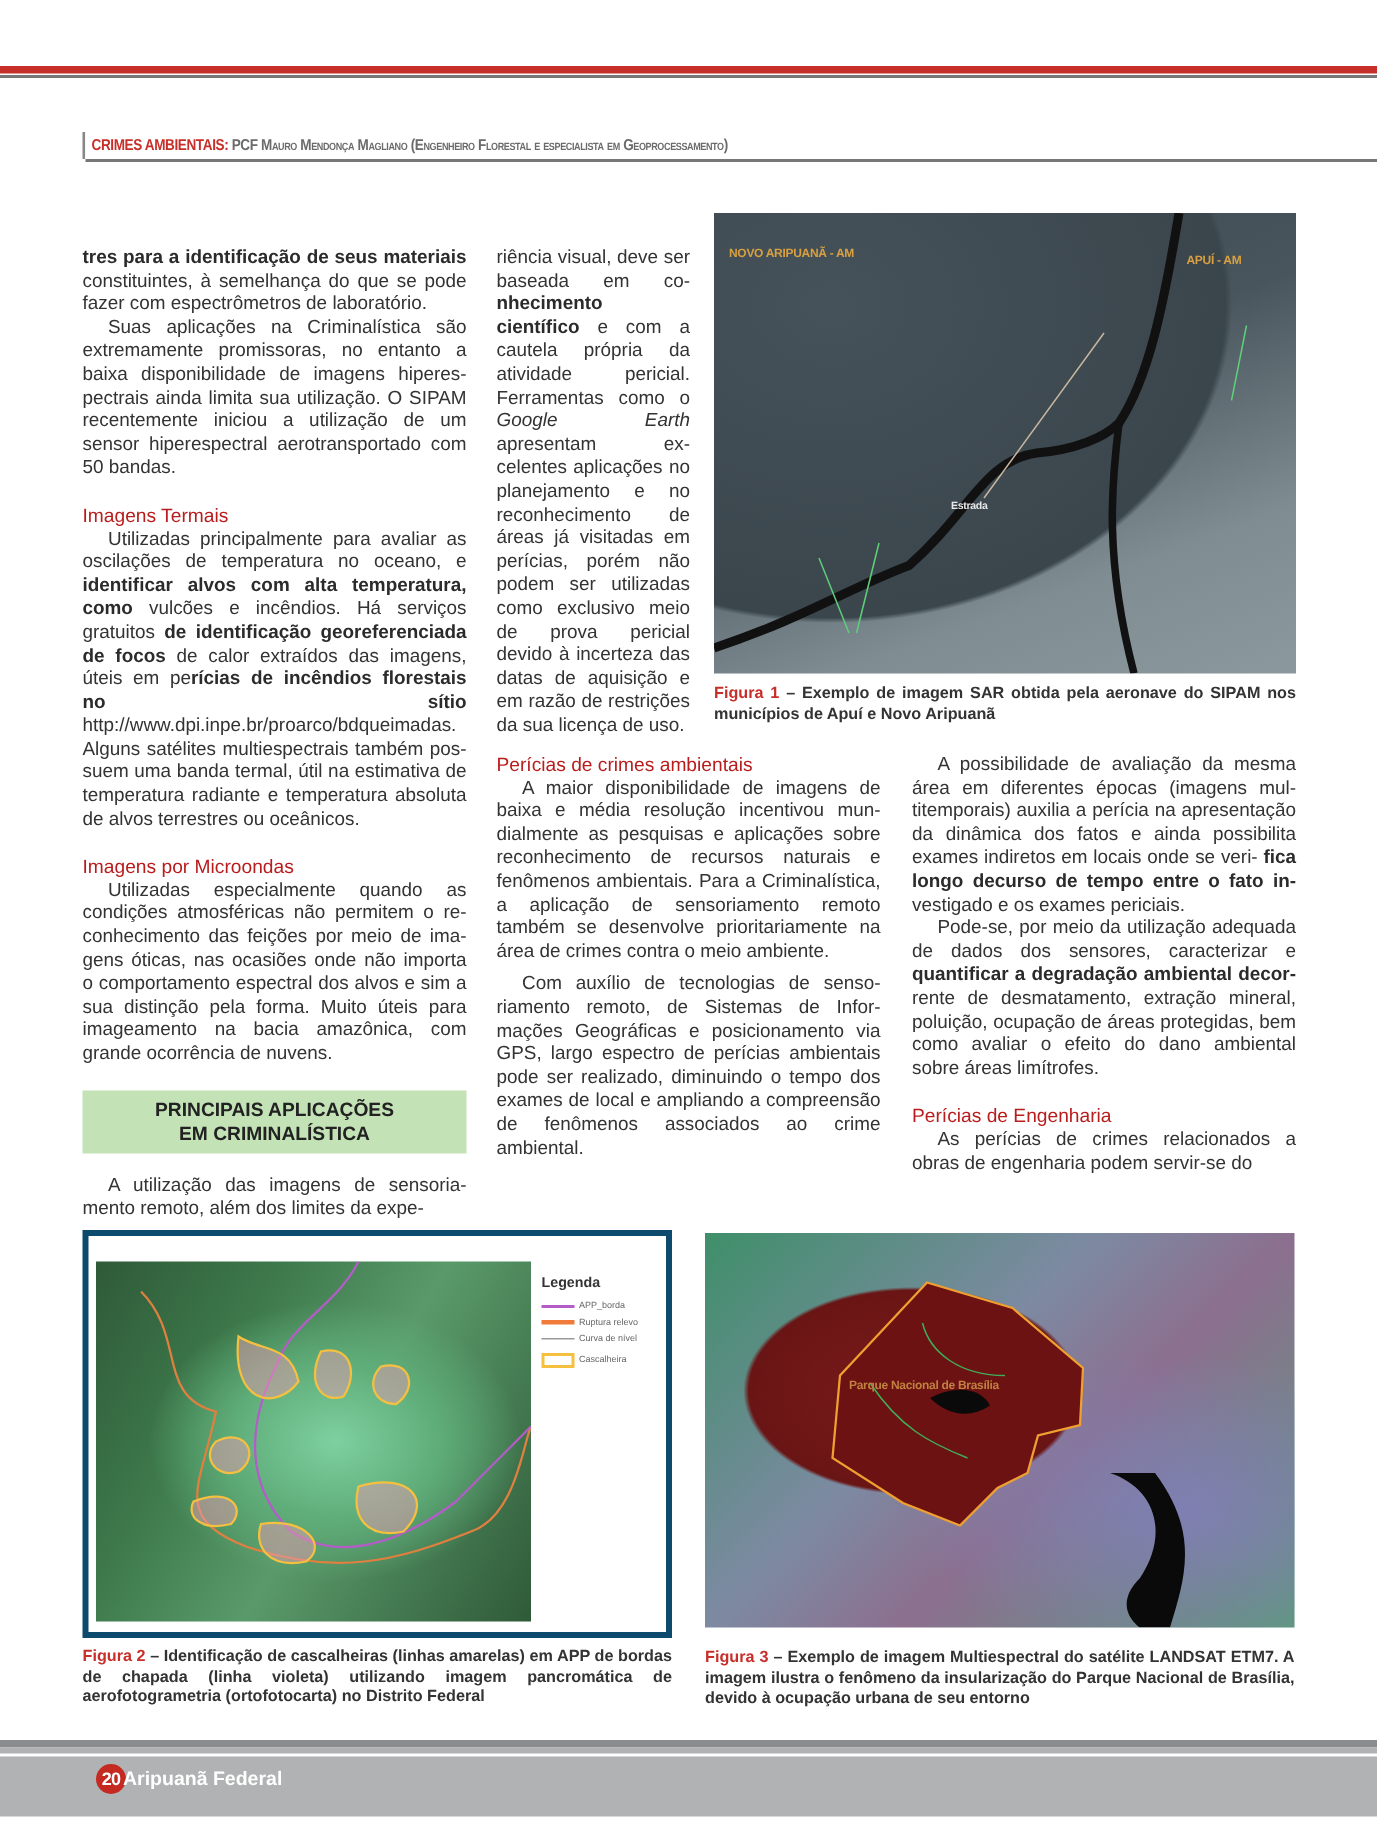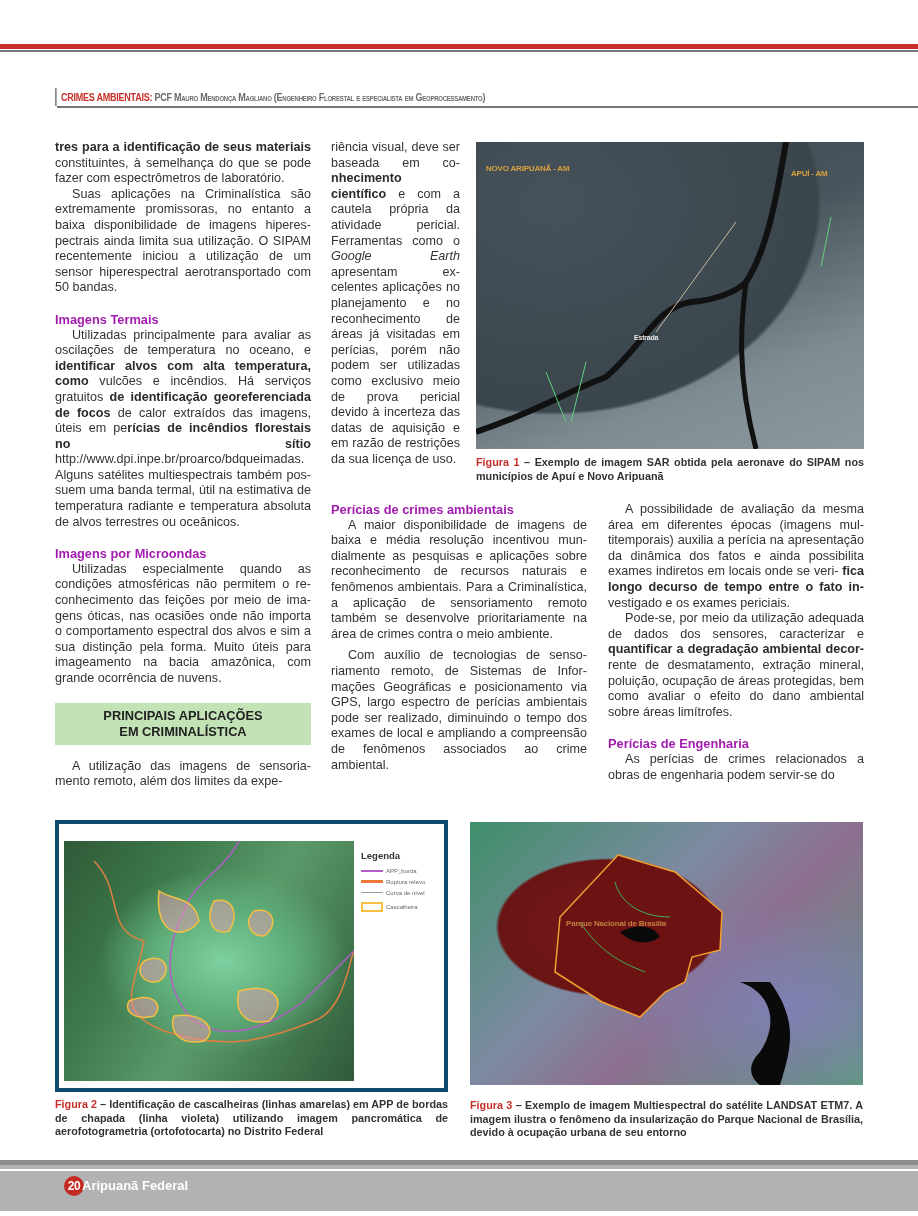--- a/index.html
+++ b/index.html
@@ -10,23 +10,23 @@
   .top-rule-gray { position: absolute; left: 0; top: 50px; width: 918px; height: 2px; background: #777; }
 
   .running-head { position: absolute; left: 55px; top: 88px; height: 18px; border-left: 2px solid #888; padding-left: 5px;
     font-family: "Liberation Sans", sans-serif; font-size: 10.5px; font-weight: bold; line-height: 18px; letter-spacing: -0.3px; transform: scaleX(0.86); transform-origin: left; white-space: nowrap; }
   .running-head .rh-section { color: #c7302a; }
   .running-head .rh-author { color: #6b6b6b; font-variant: small-caps; }
   .running-rule { position: absolute; left: 57px; top: 106px; width: 861px; height: 1.5px; background: #777; }
 
   .col { position: absolute; font-size: 12.6px; line-height: 15.6px; text-align: justify; color: #333; }
   .col p { text-indent: 17px; }
-  .col p.noindent { text-indent: 0; }
+  .col p.noindent { text-indent: 0; margin-top: 24px; }
   .col b { font-weight: bold; color: #2b2b2b; }
-  .col h3 { font-size: 12.8px; color: #a21caf; font-weight: bold; margin-top: 16px; line-height: 15.6px; }
+  .col h3 { font-size: 12.8px; color: #b91c1c; font-weight: normal; margin-top: 16px; line-height: 15.6px; }
 
   #col1 { left: 55px; top: 140px; width: 256px; }
   #col2 { left: 331px; top: 140px; width: 129px; }
   #col2b { left: 331px; top: 502px; width: 256px; }
   #col3 { left: 608px; top: 502px; width: 256px; }
 
   .boxout { margin-top: 16px; background: #c3e2b5; height: 42px; display: flex; flex-direction: column; align-items: center; justify-content: center;
     font-size: 12.8px; font-weight: bold; color: #222; line-height: 16px; text-align: center; }
 
   .figure { position: absolute; }

